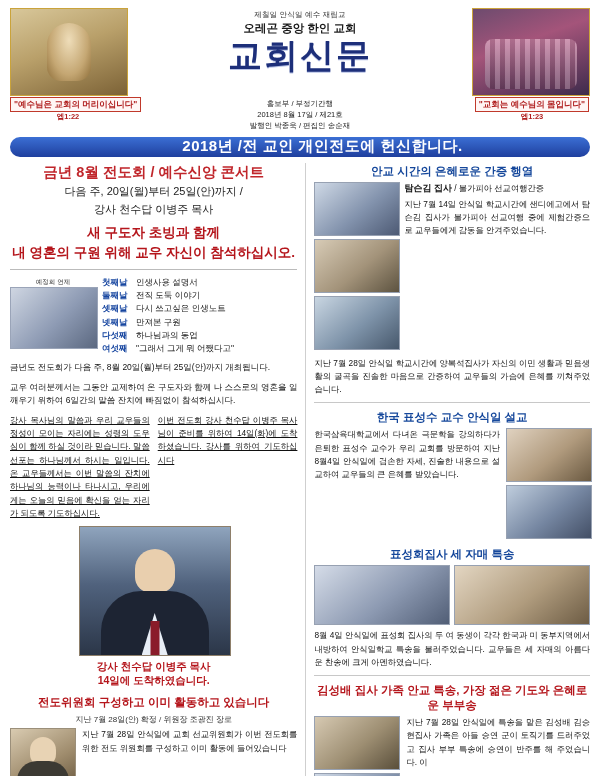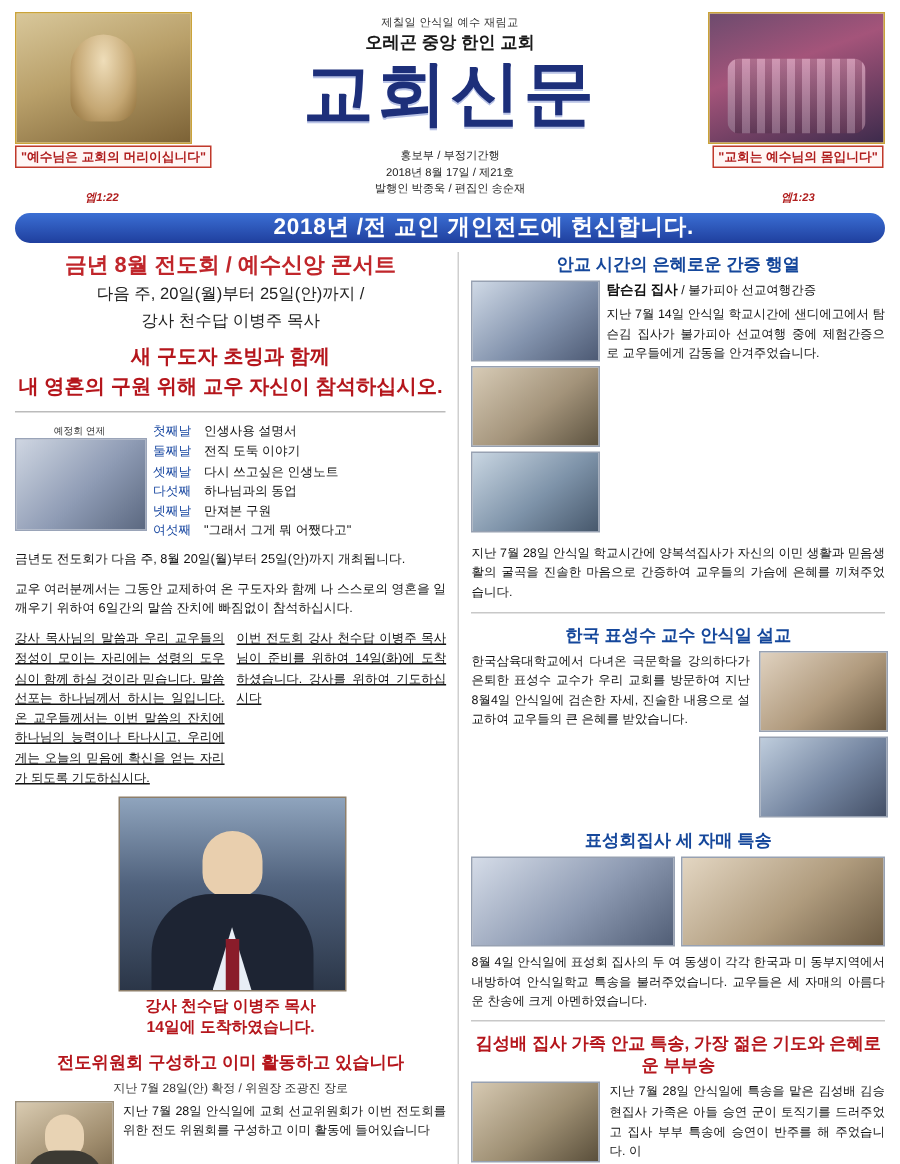--- a/index.html
+++ b/index.html
@@ -70,21 +70,21 @@
     color: #333;
     letter-spacing: .2px;
   }
   .mast-line2 {
     font-size: 11.5px;
     color: #1a1a1a;
     margin-top: 1px;
     font-weight: 600;
   }
   .mast-title {
-    font-size: 47px;
+    font-size: 34px;
     font-weight: 700;
     color: #1d2f7a;
     letter-spacing: 2px;
     line-height: 1.06;
     margin-top: 1px;
     text-shadow: 0 1px 0 #b9c3e6;
   }
 
   
   .capstrip {
@@ -105,23 +105,22 @@
     color: #b01e1e;
     font-weight: 700;
     font-size: 8.5px;
     padding: 1px 3px;
     background: #fff6f5;
     white-space: nowrap;
   }
   .cap-verse {
     color: #b01e1e;
     font-size: 7.5px;
-    margin-top: 15px;
-    font-weight: 700;
-    font-style: italic;
+    margin-top: 0;
+    font-weight: 700;
   }
   .cap-mid {
     flex: 1;
     text-align: center;
     font-size: 7.5px;
     line-height: 1.45;
     color: #222;
     padding-top: 2px;
   }
 
@@ -213,20 +212,21 @@
     line-height: 1.55;
   }
   .series-list .row {
     display: flex;
     gap: 4px;
   }
   .series-list .n {
     color: #1746a0;
     width: 30px;
     flex: 0 0 30px;
+    font-weight: bold;
   }
   .series-list .t {
     color: #111;
   }
   .series-list .row.hl .t { color: #111; }
 
   .para {
     font-size: 8.5px;
     line-height: 1.6;
     color: #111;
@@ -506,26 +506,26 @@
           </div>
           <div class="row">
             <span class="n">둘째날</span>
             <span class="t">전직 도둑 이야기</span>
           </div>
           <div class="row">
             <span class="n">셋째날</span>
             <span class="t">다시 쓰고싶은 인생노트</span>
           </div>
           <div class="row">
+            <span class="n">넷째날</span>
+            <span class="t">만져본 구원</span>
+          </div>
+          <div class="row">
             <span class="n">다섯째</span>
             <span class="t">하나님과의 동업</span>
-          </div>
-          <div class="row">
-            <span class="n">넷째날</span>
-            <span class="t">만져본 구원</span>
           </div>
           <div class="row hl">
             <span class="n">여섯째</span>
             <span class="t">"그래서 그게 뭐 어쨌다고"</span>
           </div>
         </div>
       </div>
 
       <div class="para">금년도 전도회가 다음 주, 8월 20일(월)부터 25일(안)까지 개최됩니다.</div>
       <div class="para">교우 여러분께서는 그동안 교제하여 온 구도자와 함께 나 스스로의 영혼을 일깨우기 위하여 6일간의 말씀 잔치에 빠짐없이 참석하십시다.</div>

